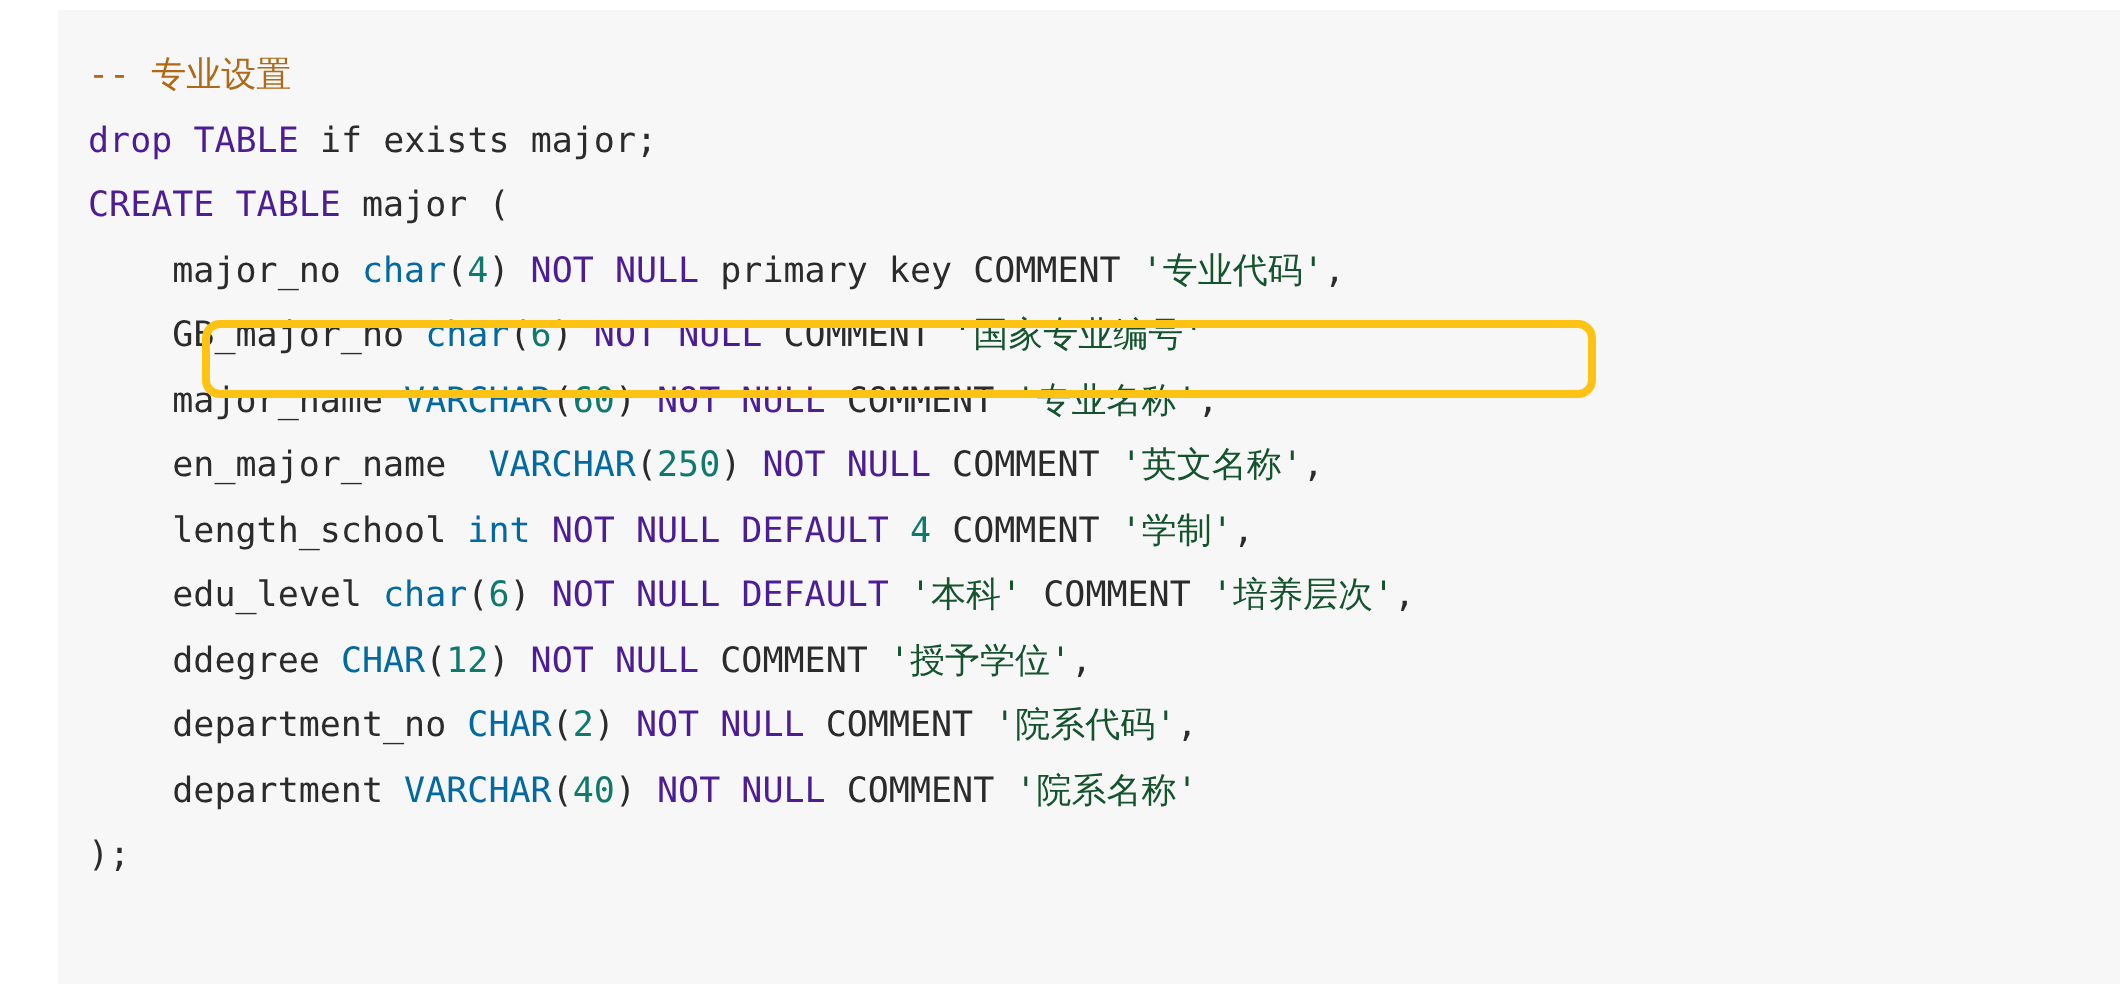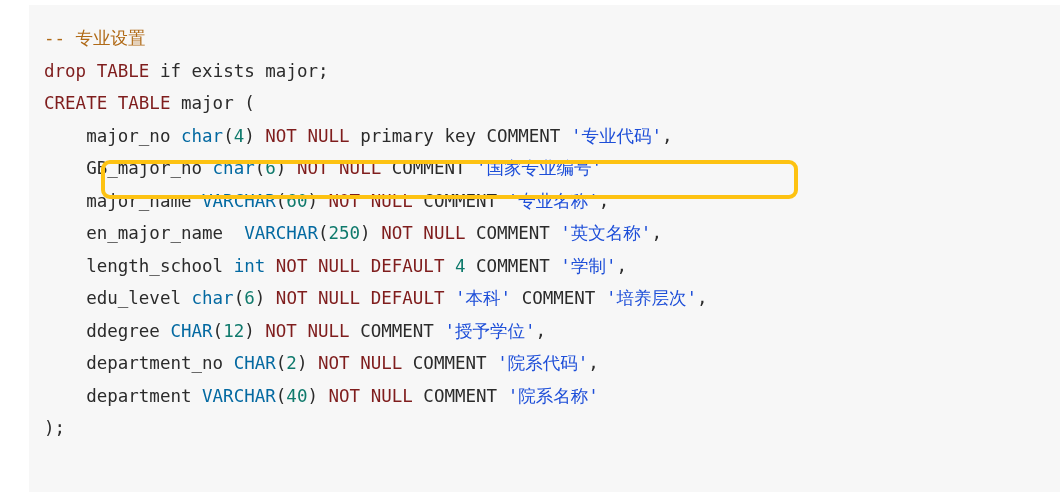--- a/index.html
+++ b/index.html
@@ -46,24 +46,24 @@
   }
 
   .code-line {
     white-space: pre;
     height: 32.5px;
     color: #2b2b2b;
   }
 
   
   .tok-comment { color: #b06a17; }
-  .tok-kw      { color: #7f1d1d; text-align: center; }
+  .tok-kw      { color: #4c1d95; text-align: center; }
   .tok-type    { color: #0369a1; }
   .tok-num     { color: #0f7a6c; }
-  .tok-str     { color: #1d4ed8; }
+  .tok-str     { color: #14532d; }
   .tok-plain   { color: #2b2b2b; }
 
   
   #highlight-box {
     position: absolute;
     left: 72px;
     top: 155px;
     width: 697px;
     height: 39px;
     border: 4px solid #fdc212;

